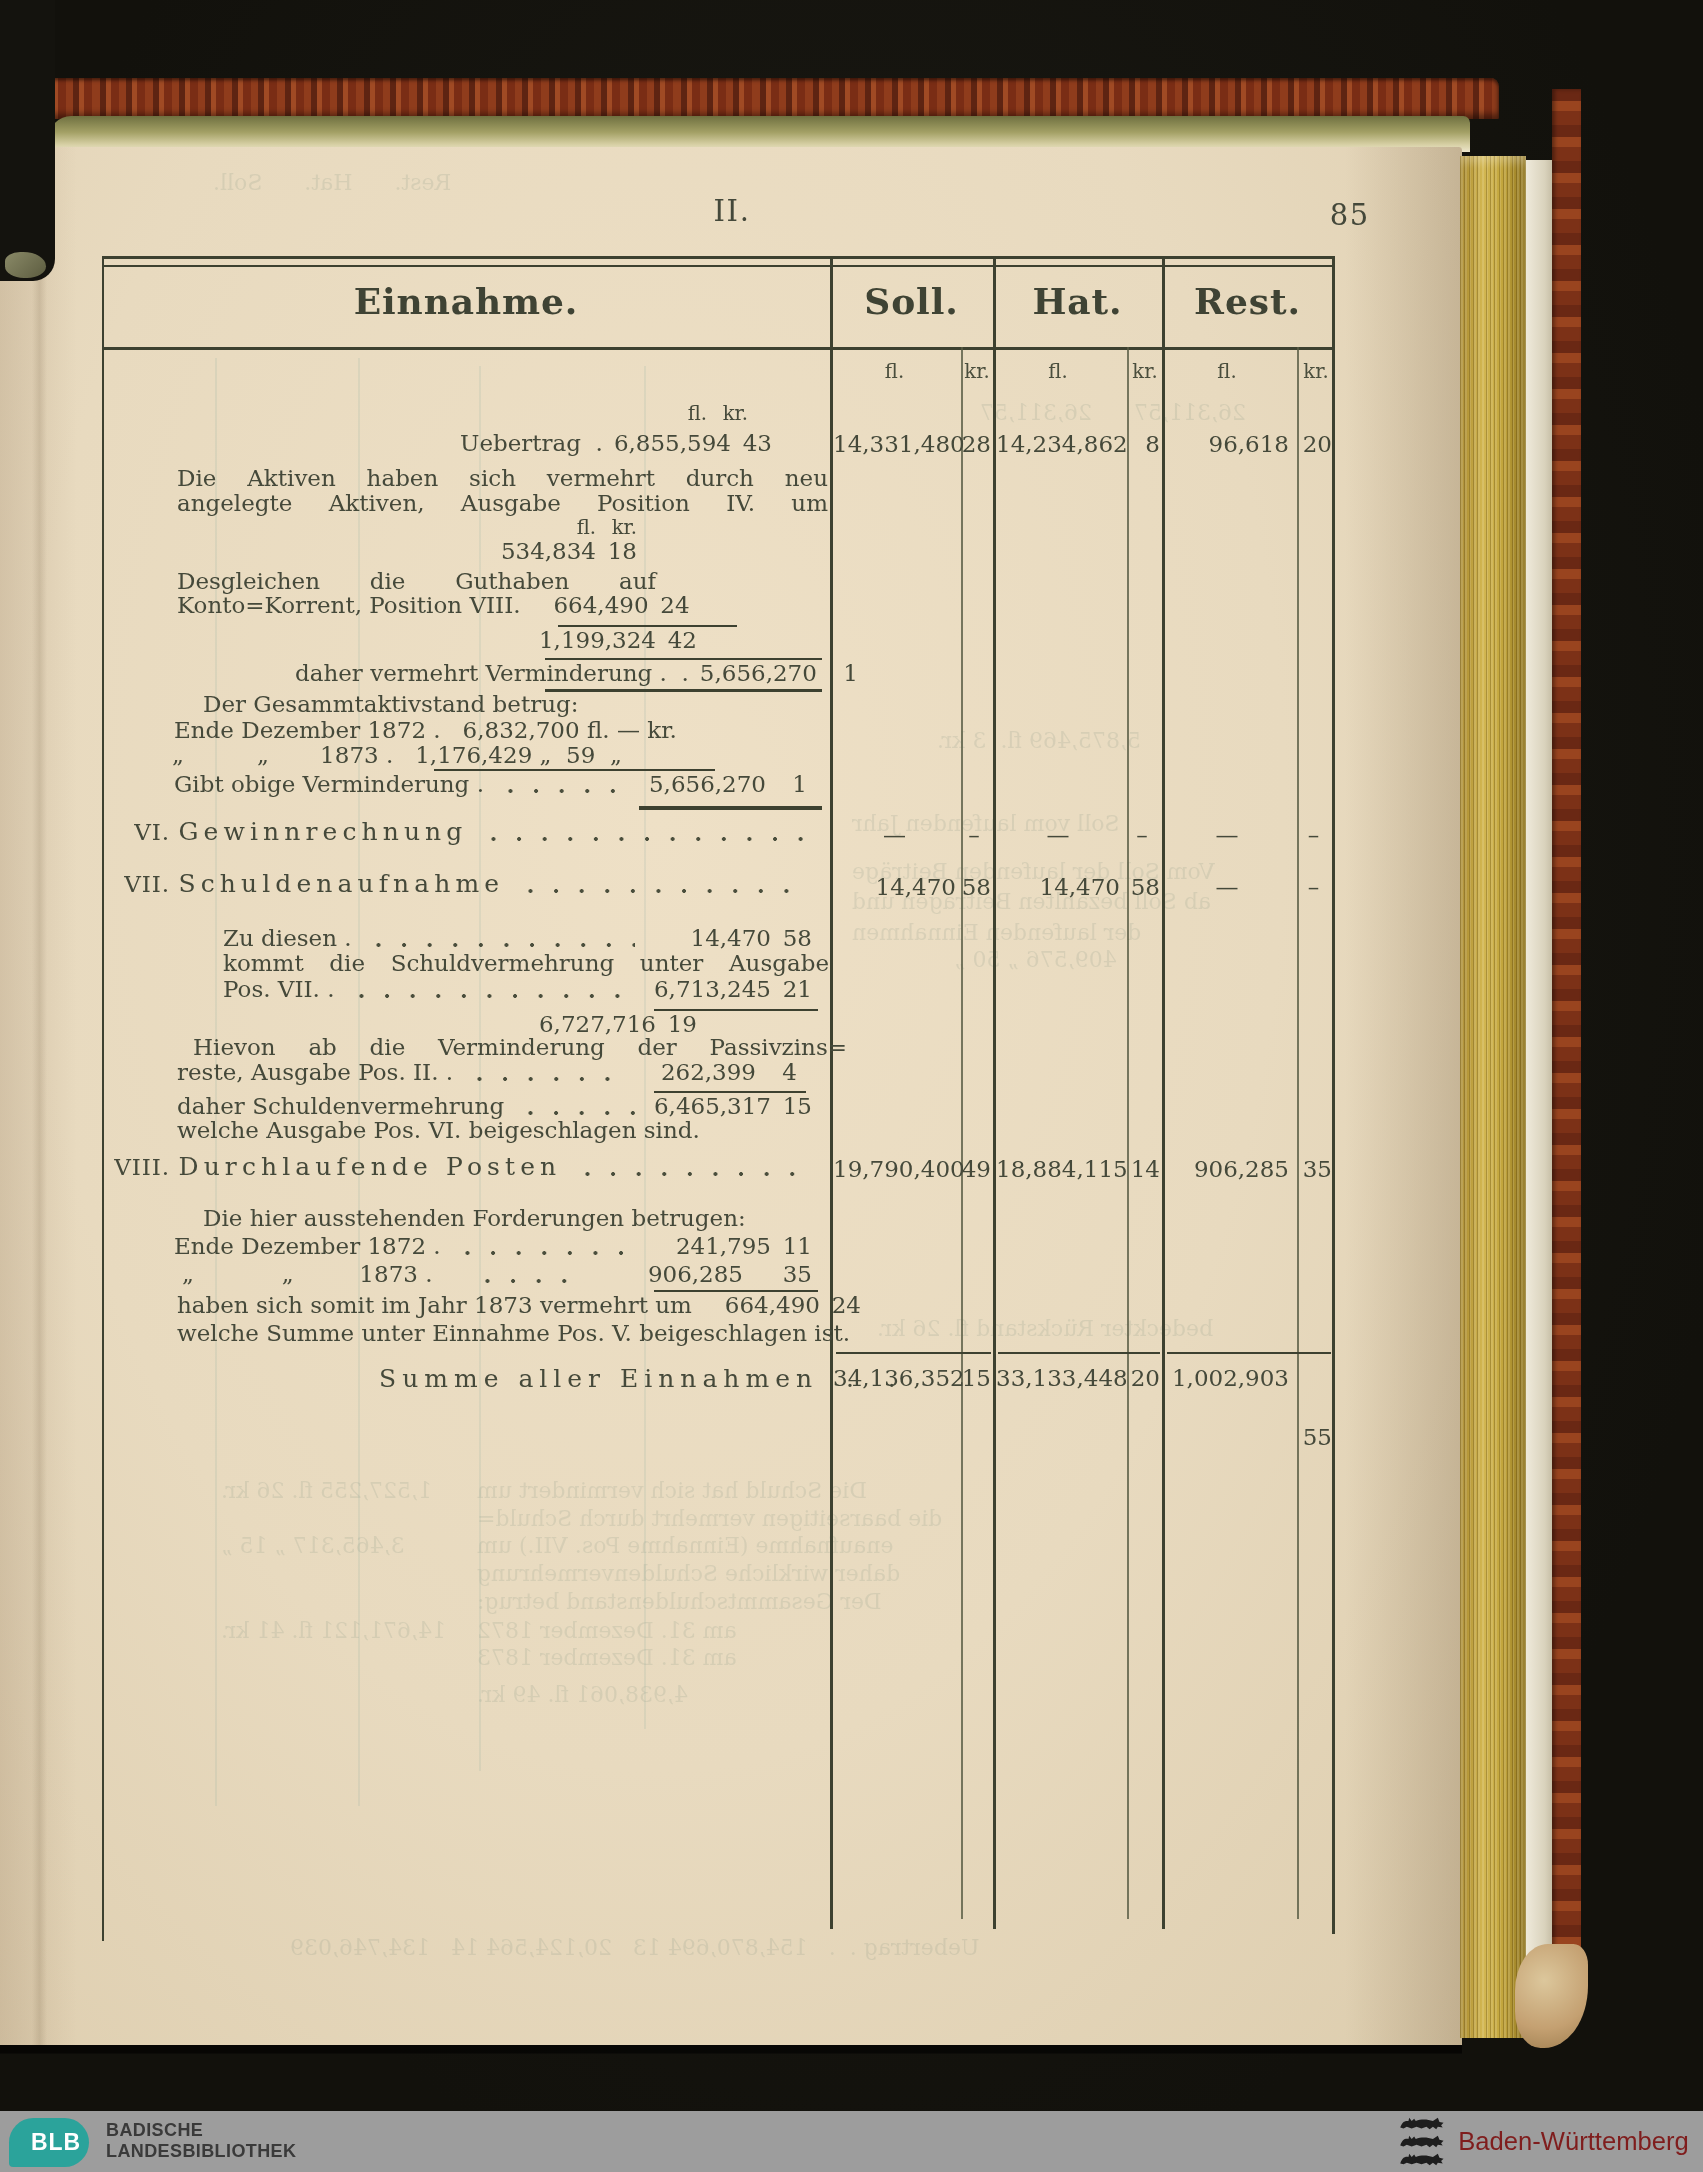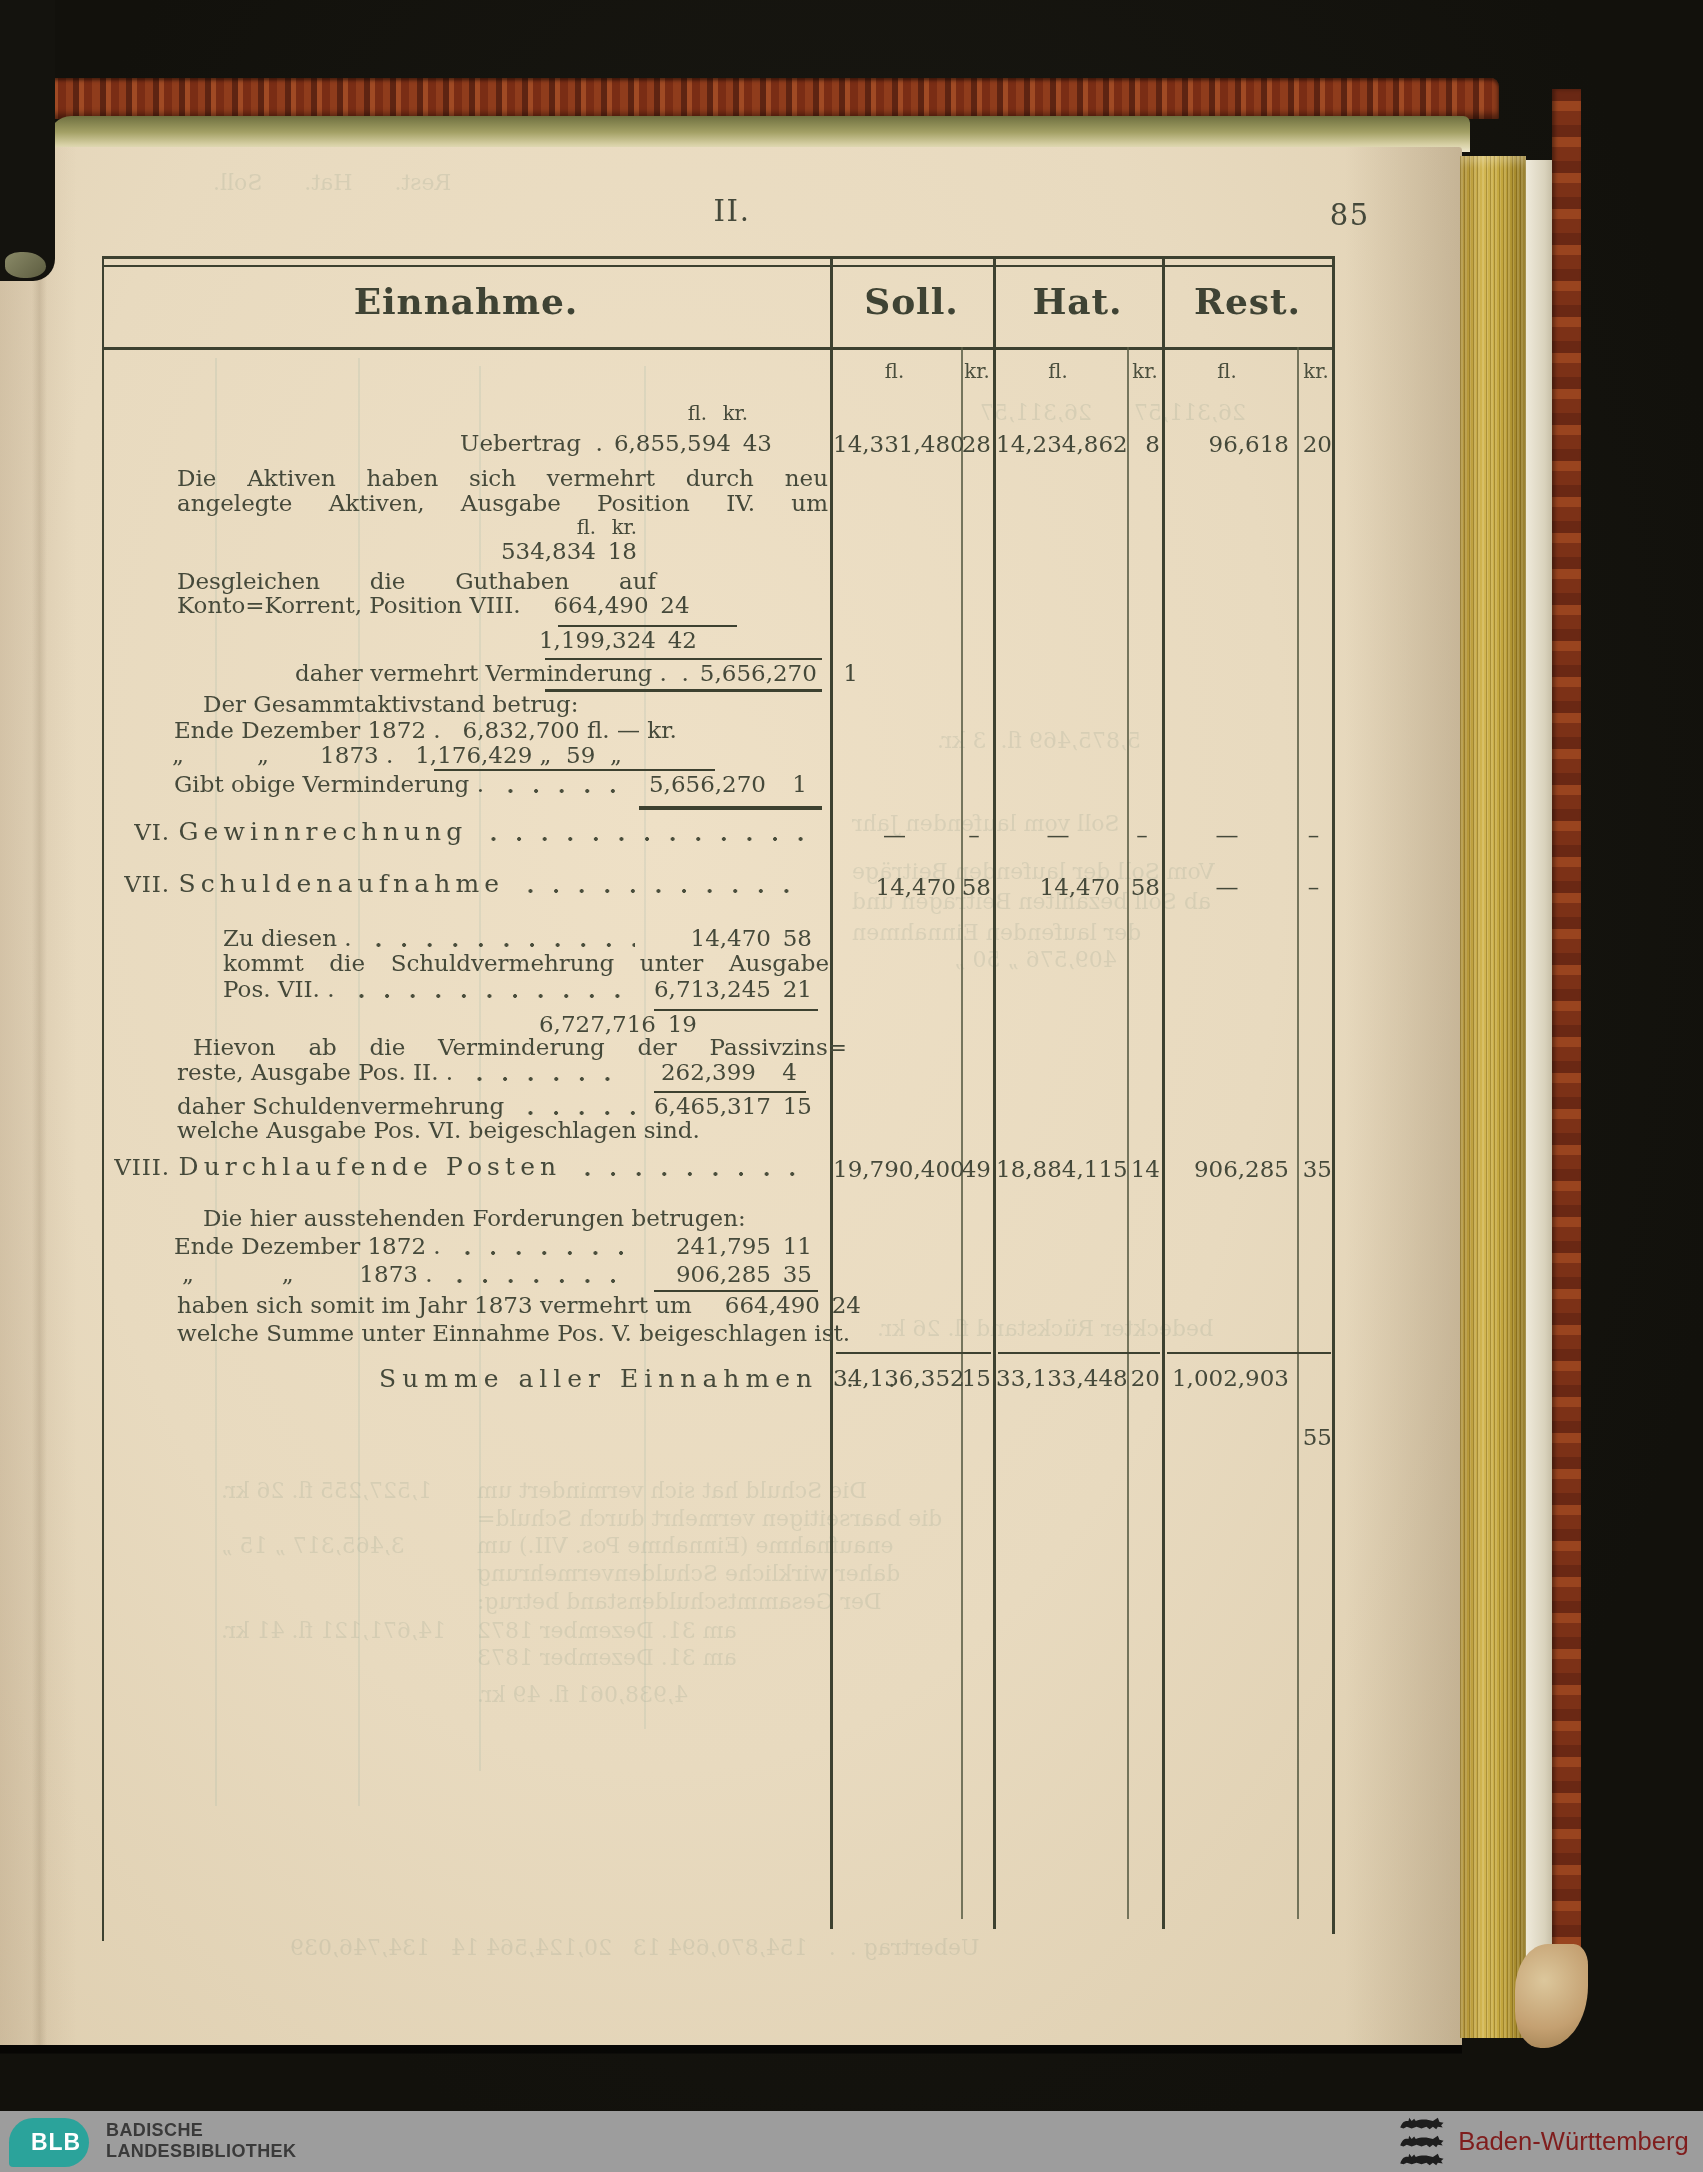--- a/index.html
+++ b/index.html
@@ -183,21 +183,21 @@
       <div class="ln" style="left: 426px; top: 756px; right: 523px;"><div class="afl">6,727,716</div><div class="akr">19</div></div>
       <div class="ln just" style="left: 75px; top: 779px; width: 654px; margin-left: 16px;">
         <div class="t">Hievon ab die Verminderung der Passivzins=</div>
       </div>
       <div class="ln" style="left: 75px; top: 804px; right: 538px;"><div class="t">reste, Ausgabe Pos. II. .</div><div class="dots"></div><div class="afl">262,399</div><div class="akr">4</div></div>
       <div class="ln" style="left: 75px; top: 838px; right: 523px;"><div class="t">daher Schuldenvermehrung</div><div class="dots"></div><div class="afl">6,465,317</div><div class="akr">15</div></div>
       <div class="ln" style="left: 75px; top: 862px;"><div class="t">welche Ausgabe Pos. VI. beigeschlagen sind.</div></div>
       <div class="ln sect" style="left: 0px; top: 897px; right: 521px;"><div class="num">VIII.</div><div class="t">Durchlaufende Posten</div><div class="dots"></div></div>
       <div class="ln" style="left: 101px; top: 950px;"><div class="t">Die hier ausstehenden Forderungen betrugen:</div></div>
       <div class="ln" style="left: 72px; top: 978px; right: 523px;"><div class="t">Ende Dezember 1872 .</div><div class="dots"></div><div class="afl">241,795</div><div class="akr">11</div></div>
-      <div class="ln" style="left: 80px; top: 1006px; right: 523px;"><div class="t">„&nbsp;&nbsp;&nbsp;&nbsp;&nbsp;&nbsp;&nbsp;&nbsp;&nbsp;&nbsp;&nbsp;&nbsp;„&nbsp;&nbsp;&nbsp;&nbsp;&nbsp;&nbsp;&nbsp;&nbsp;&nbsp;1873 .</div><div class="dots"></div><div class="afl">906,285</div><div class="akr">35</div></div>
+      <div class="ln" style="left: 80px; top: 1006px; right: 523px; gap: 28px;"><div class="t">„&nbsp;&nbsp;&nbsp;&nbsp;&nbsp;&nbsp;&nbsp;&nbsp;&nbsp;&nbsp;&nbsp;&nbsp;„&nbsp;&nbsp;&nbsp;&nbsp;&nbsp;&nbsp;&nbsp;&nbsp;&nbsp;1873 .</div><div class="dots"></div><div class="afl">906,285</div><div class="akr">35</div></div>
       <div class="ln" style="left: 75px; top: 1037px; right: 523px;"><div class="t">haben sich somit im Jahr 1873 vermehrt um</div><div class="afl">664,490</div><div class="akr">24</div></div>
       <div class="ln" style="left: 75px; top: 1065px;"><div class="t">welche Summe unter Einnahme Pos. V. beigeschlagen ist.</div></div>
       <div class="ln sum" style="left: 277px; top: 1109px;"><div class="t">Summe aller Einnahmen  .  .</div></div>
       <div class="vc" style="left: 731px; top: 175px; width: 123px;">14,331,480</div>
       <div class="vc" style="left: 855px; top: 175px; width: 34px;">28</div>
       <div class="vc" style="left: 894px; top: 175px; width: 124px;">14,234,862</div>
       <div class="vc" style="left: 1022px; top: 175px; width: 36px;">8</div>
       <div class="vc" style="left: 1063px; top: 175px; width: 124px;">96,618</div>
       <div class="vc" style="left: 1193px; top: 175px; width: 37px;">20</div>
       <div class="vc dash" style="left: 731px; top: 566px; width: 123px;">—</div>

